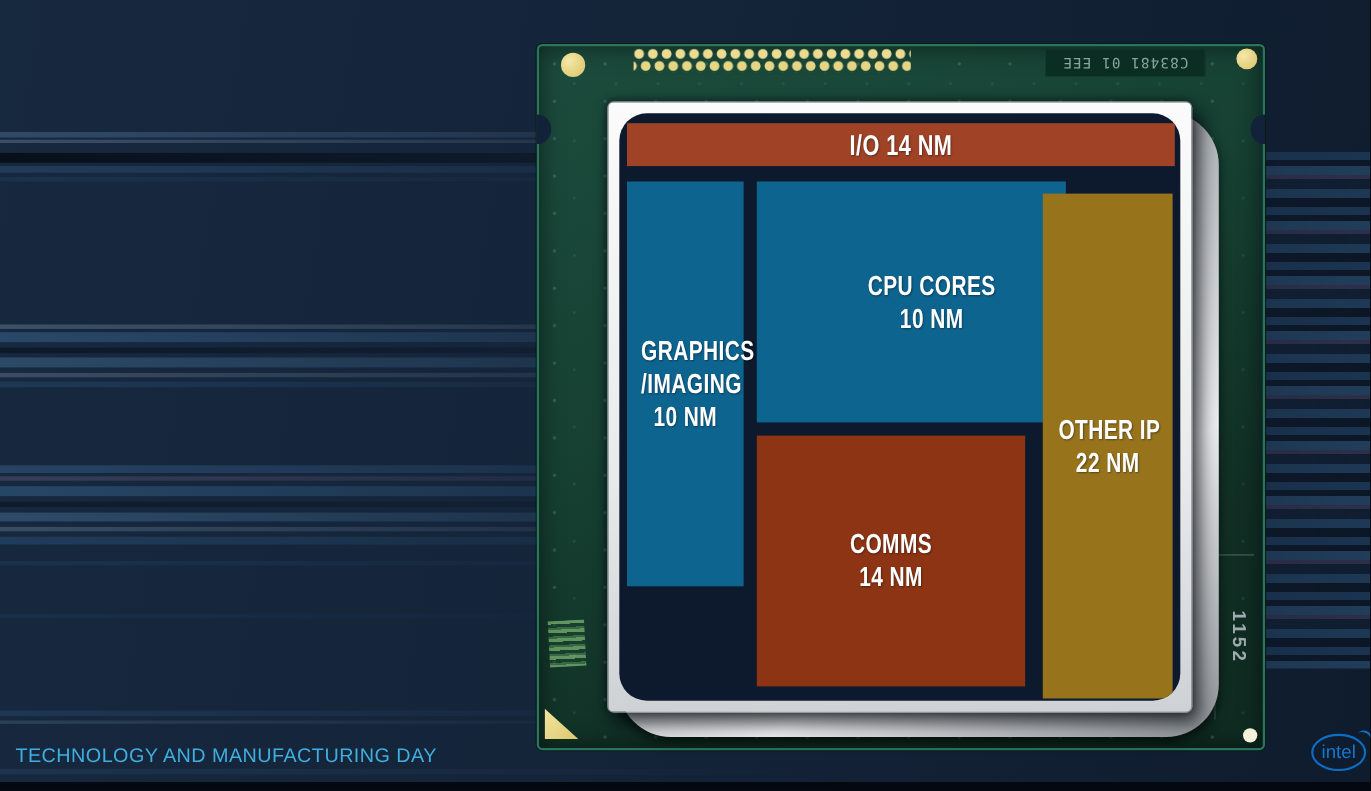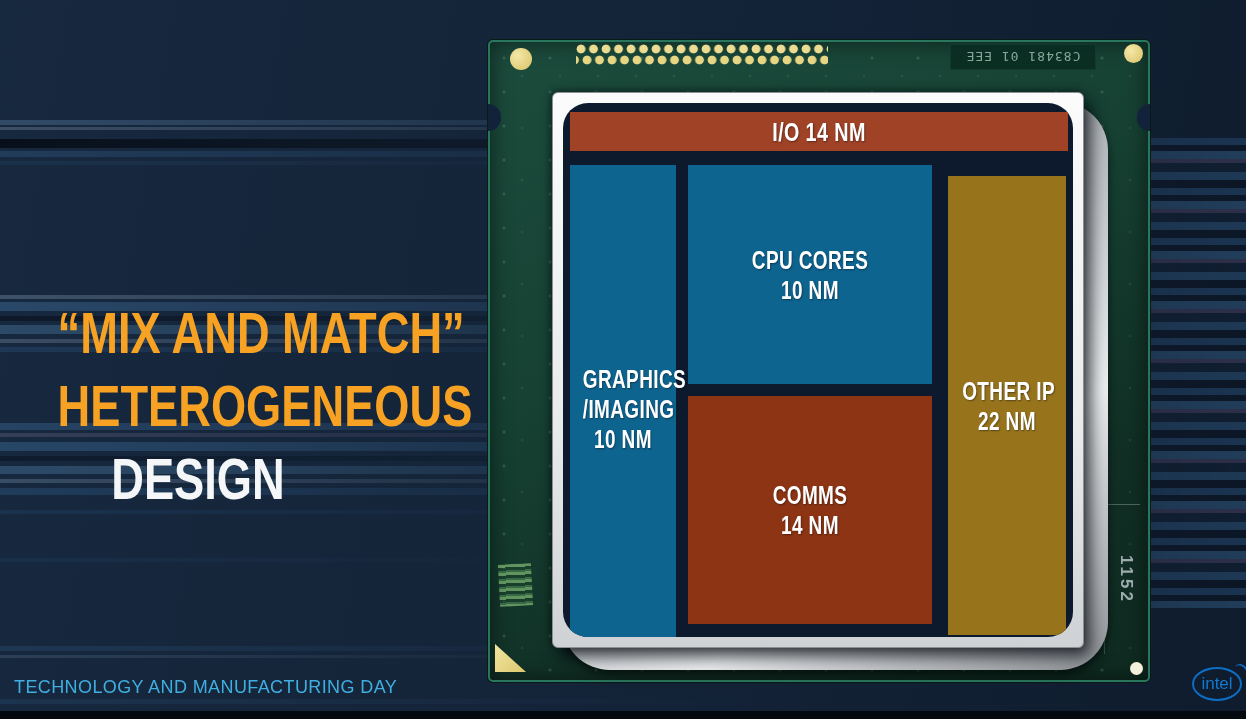--- a/index.html
+++ b/index.html
@@ -110,22 +110,22 @@
     position:absolute;inset:10px;border-radius:25px;background:#0D1A2E;overflow:hidden;
   }
   .blk{position:absolute;display:flex;align-items:center;justify-content:center;}
   .blk .cond{width:100%;text-align:center;transform:scaleX(0.76);transform-origin:center;}
   .blk .line{
     display:block;color:#FFFFFF;font-weight:bold;font-size:25px;line-height:30px;
     letter-spacing:.5px;white-space:nowrap;text-shadow:1px 1px 2px rgba(10,10,20,.45);
   }
   .blk.io{left:7px;top:9px;width:498px;height:39px;background:#9F4226;}
   .blk.io .line{font-size:26px;}
-  .blk.gfx{left:7px;top:62px;width:106px;height:487px;background:#0D648F;}
-  .blk.cpu{left:125px;top:62px;width:244px;height:219px;background:#0D648F;}
+  .blk.gfx{left:7px;top:62px;width:106px;height:368px;background:#0D648F;}
+  .blk.cpu{left:125px;top:62px;width:244px;height:219px;background:#0D648F;padding-left:37px;}
   .blk.comms{left:125px;top:293px;width:244px;height:228px;background:#8C3413;}
   .blk.other{left:385px;top:62px;width:118px;height:459px;background:#97741C;margin-top:11px;}
 </style>
 </head>
 <body>
 
 <div class="stage">
 
   <div>
     <div class="streak" style="top:120px;height:5px;width:72%;background:linear-gradient(90deg,rgba(92,130,168,.38),transparent);"></div>
@@ -147,25 +147,20 @@
     <div class="streak" style="top:479px;height:4px;width:62%;background:linear-gradient(90deg,rgba(147,174,203,.27),transparent);"></div>
     <div class="streak" style="top:488px;height:7px;width:66%;background:linear-gradient(90deg,rgba(48,96,142,.36),transparent);"></div>
     <div class="streak" style="top:510px;height:4px;width:58%;background:linear-gradient(90deg,rgba(38,81,126,.24),transparent);"></div>
     <div class="streak" style="top:558px;height:4px;width:50%;background:linear-gradient(90deg,rgba(36,73,111,.2),transparent);"></div>
     <div class="streak" style="top:646px;height:5px;width:55%;background:linear-gradient(90deg,rgba(48,92,136,.28),transparent);"></div>
     <div class="streak" style="top:655px;height:3px;width:50%;background:linear-gradient(90deg,rgba(127,160,191,.2),transparent);"></div>
     <div class="streak" style="top:699px;height:5px;width:60%;background:linear-gradient(90deg,rgba(46,90,133,.24),transparent);"></div>
     <div class="right-streaks"></div>
   </div>
 
-  <div class="title">
-    <span class="title-line accent">“MIX AND MATCH”</span>
-    <span class="title-line accent">HETEROGENEOUS</span>
-    <span class="title-line plain">DESIGN</span>
-  </div>
 
   <div class="chip">
     <div class="pcb">
       <div class="vias"></div>
       <div class="notch left"></div>
       <div class="notch right"></div>
       <div class="cap-dots"></div>
       <div class="gold-dot tl"></div>
       <div class="gold-dot tr"></div>
       <div class="white-dot"></div>

